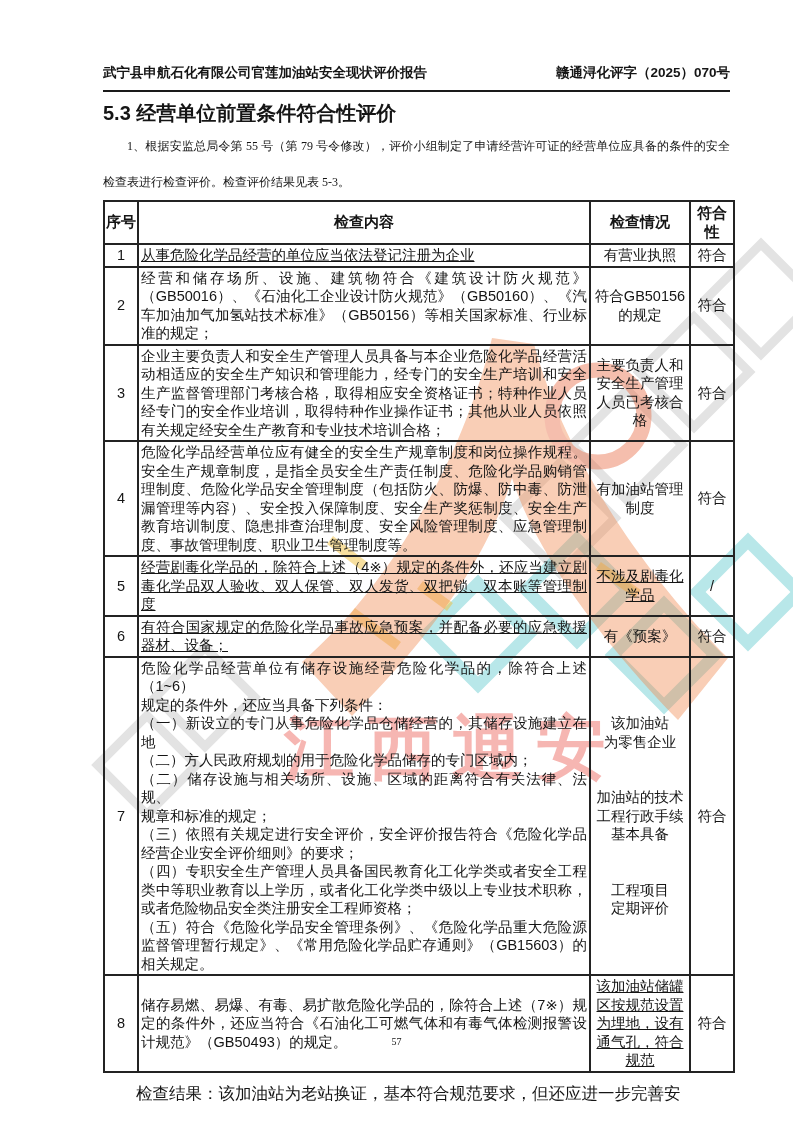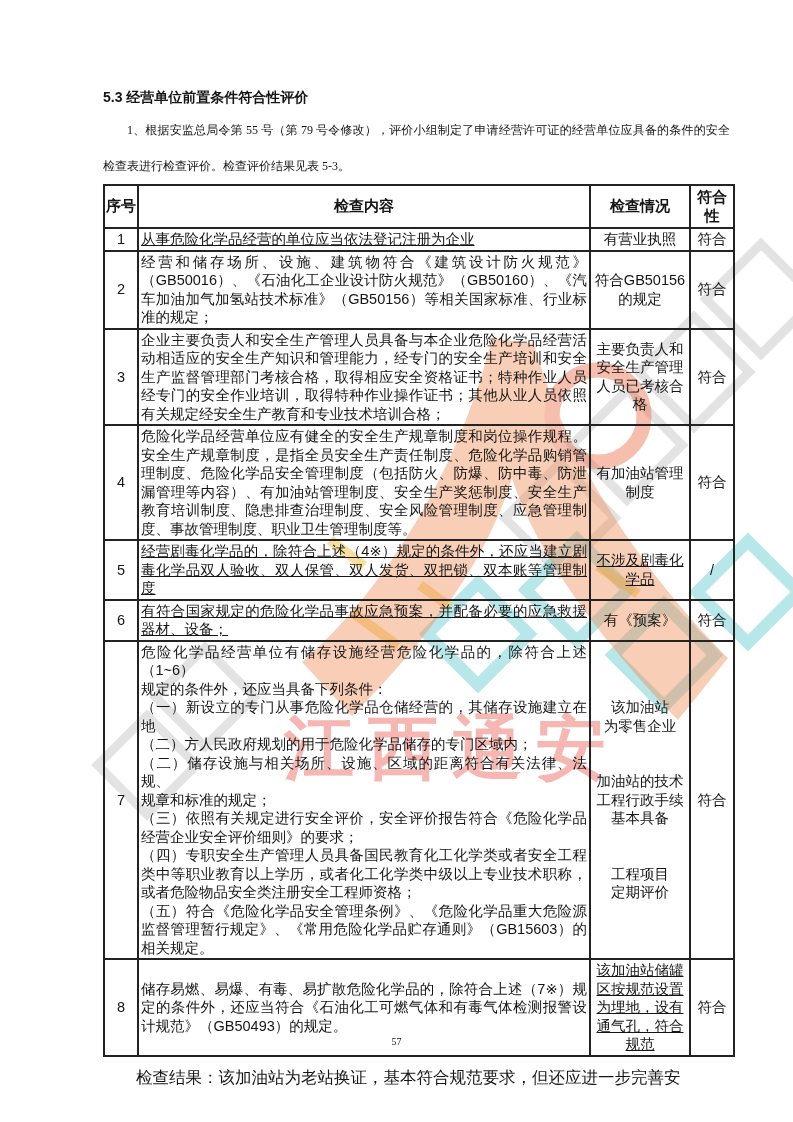--- a/index.html
+++ b/index.html
@@ -13,21 +13,21 @@
     letter-spacing:14px;opacity:0.5;white-space:nowrap;
     font-family:"Liberation Serif","DejaVu Serif",serif;
   }
   .content{position:relative;z-index:1;padding:64px 63px 0 103px;width:627px;}
   .doc-header{
     display:flex;justify-content:space-between;align-items:flex-end;
     font-family:"Liberation Sans","DejaVu Sans",sans-serif;
     font-size:13.5px;font-weight:bold;line-height:18px;
     padding-bottom:8px;border-bottom:2px solid #1a1a1a;
   }
-  .section-title{font-size:14px;font-weight:bold;line-height:26px;margin:20px 0 0 0;
+  .section-title{font-size:20px;font-weight:bold;line-height:26px;margin:8px 0 0 0;
     font-family:"Liberation Sans","DejaVu Sans",sans-serif;}
   .para{font-size:12px;line-height:36px;text-align:justify;text-indent:2em;margin:2px 0 0 0;}
   .table-title{text-align:center;font-weight:bold;font-size:17px;line-height:24px;margin:3px 0 3px 0;
     font-family:"Liberation Sans","DejaVu Sans",sans-serif;}
   table.checklist{
     border-collapse:collapse;width:630px;table-layout:fixed;
     font-size:14.5px;line-height:18.5px;
     font-family:"Liberation Sans","DejaVu Sans",sans-serif;
     padding-left:27px;
   }
@@ -74,20 +74,24 @@
     <g opacity="0.42">
       <path d="M492,338 C462,462 388,588 302,662 L352,716 C446,622 492,544 512,478 C538,560 612,652 678,720 L728,658 C648,578 566,462 534,344 Z" fill="#f08a52"></path>
       <circle cx="598" cy="416" r="46" fill="none" stroke-width="15" stroke="#e8653c"></circle>
     </g>
   </svg>
   <div class="wm-text" style="color: rgb(238, 111, 103);">江西通安</div>
 </div>
 
 <div class="content">
 
+  <div class="doc-header">
+    <span>武宁县申航石化有限公司官莲加油站安全现状评价报告</span>
+    <span>赣通浔化评字（2025）070号</span>
+  </div>
 
   <h2 class="section-title">5.3 经营单位前置条件符合性评价</h2>
 
   <p class="para">1、根据安监总局令第 55 号（第 79 号令修改），评价小组制定了申请经营许可证的经营单位应具备的条件的安全检查表进行检查评价。检查评价结果见表 5-3。</p>
 
 
   <table class="checklist">
     <colgroup>
       <col style="width:34px">
         <col style="width:452px">
@@ -116,21 +120,21 @@
           <td class="cell-conf">符合</td>
         </tr>
         <tr>
           <td class="cell-no">3</td>
           <td class="cell-content">企业主要负责人和安全生产管理人员具备与本企业危险化学品经营活动相适应的安全生产知识和管理能力，经专门的安全生产培训和安全生产监督管理部门考核合格，取得相应安全资格证书；特种作业人员经专门的安全作业培训，取得特种作业操作证书；其他从业人员依照有关规定经安全生产教育和专业技术培训合格；</td>
           <td class="cell-situation">主要负责人和安全生产管理人员已考核合格</td>
           <td class="cell-conf">符合</td>
         </tr>
         <tr>
           <td class="cell-no">4</td>
-          <td class="cell-content">危险化学品经营单位应有健全的安全生产规章制度和岗位操作规程。安全生产规章制度，是指全员安全生产责任制度、危险化学品购销管理制度、危险化学品安全管理制度（包括防火、防爆、防中毒、防泄漏管理等内容）、有加油站管理制度、安全生产奖惩制度、安全生产教育培训制度、隐患排查治理制度、安全风险管理制度、应急管理制度、事故管理制度、职业卫生管理制度等。</td>
+          <td class="cell-content">危险化学品经营单位应有健全的安全生产规章制度和岗位操作规程。安全生产规章制度，是指全员安全生产责任制度、危险化学品购销管理制度、危险化学品安全管理制度（包括防火、防爆、防中毒、防泄漏管理等内容）、安全投入保障制度、安全生产奖惩制度、安全生产教育培训制度、隐患排查治理制度、安全风险管理制度、应急管理制度、事故管理制度、职业卫生管理制度等。</td>
           <td class="cell-situation">有加油站管理制度</td>
           <td class="cell-conf">符合</td>
         </tr>
         <tr>
           <td class="cell-no">5</td>
           <td class="cell-content u">经营剧毒化学品的，除符合上述（4※）规定的条件外，还应当建立剧毒化学品双人验收、双人保管、双人发货、双把锁、双本账等管理制度</td>
           <td class="cell-situation u">不涉及剧毒化学品</td>
           <td class="cell-conf">/</td>
         </tr>
         <tr>

